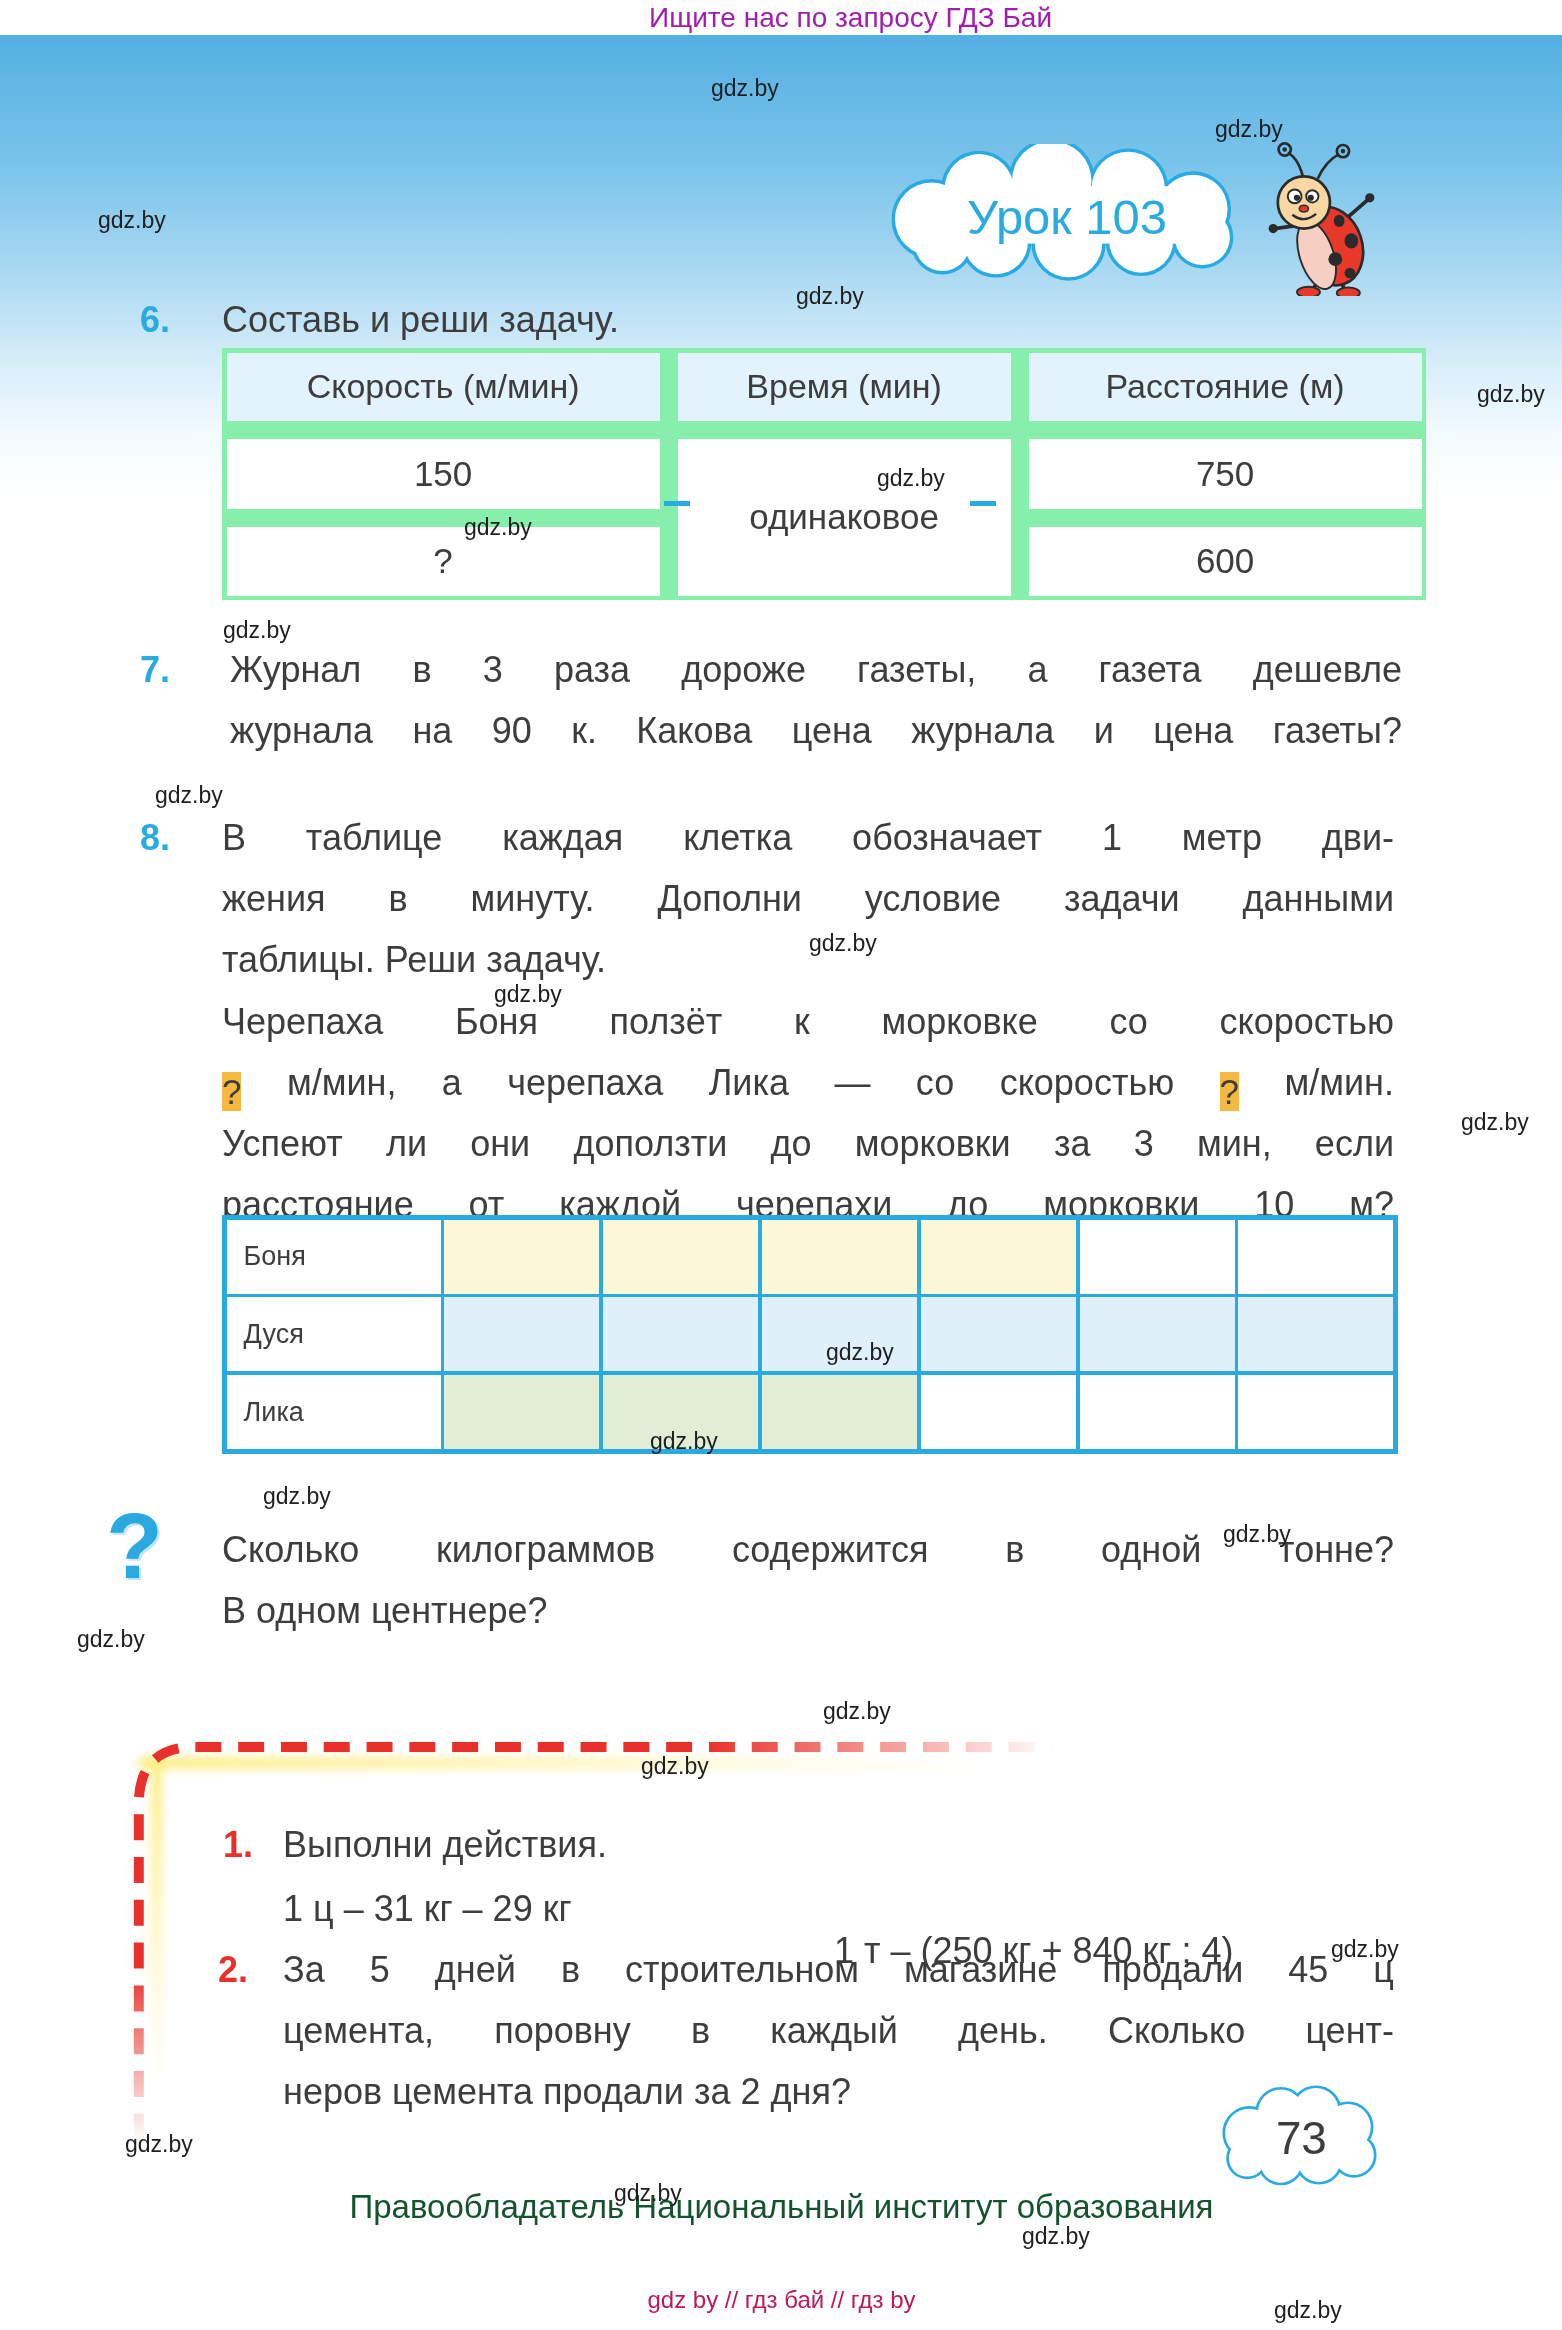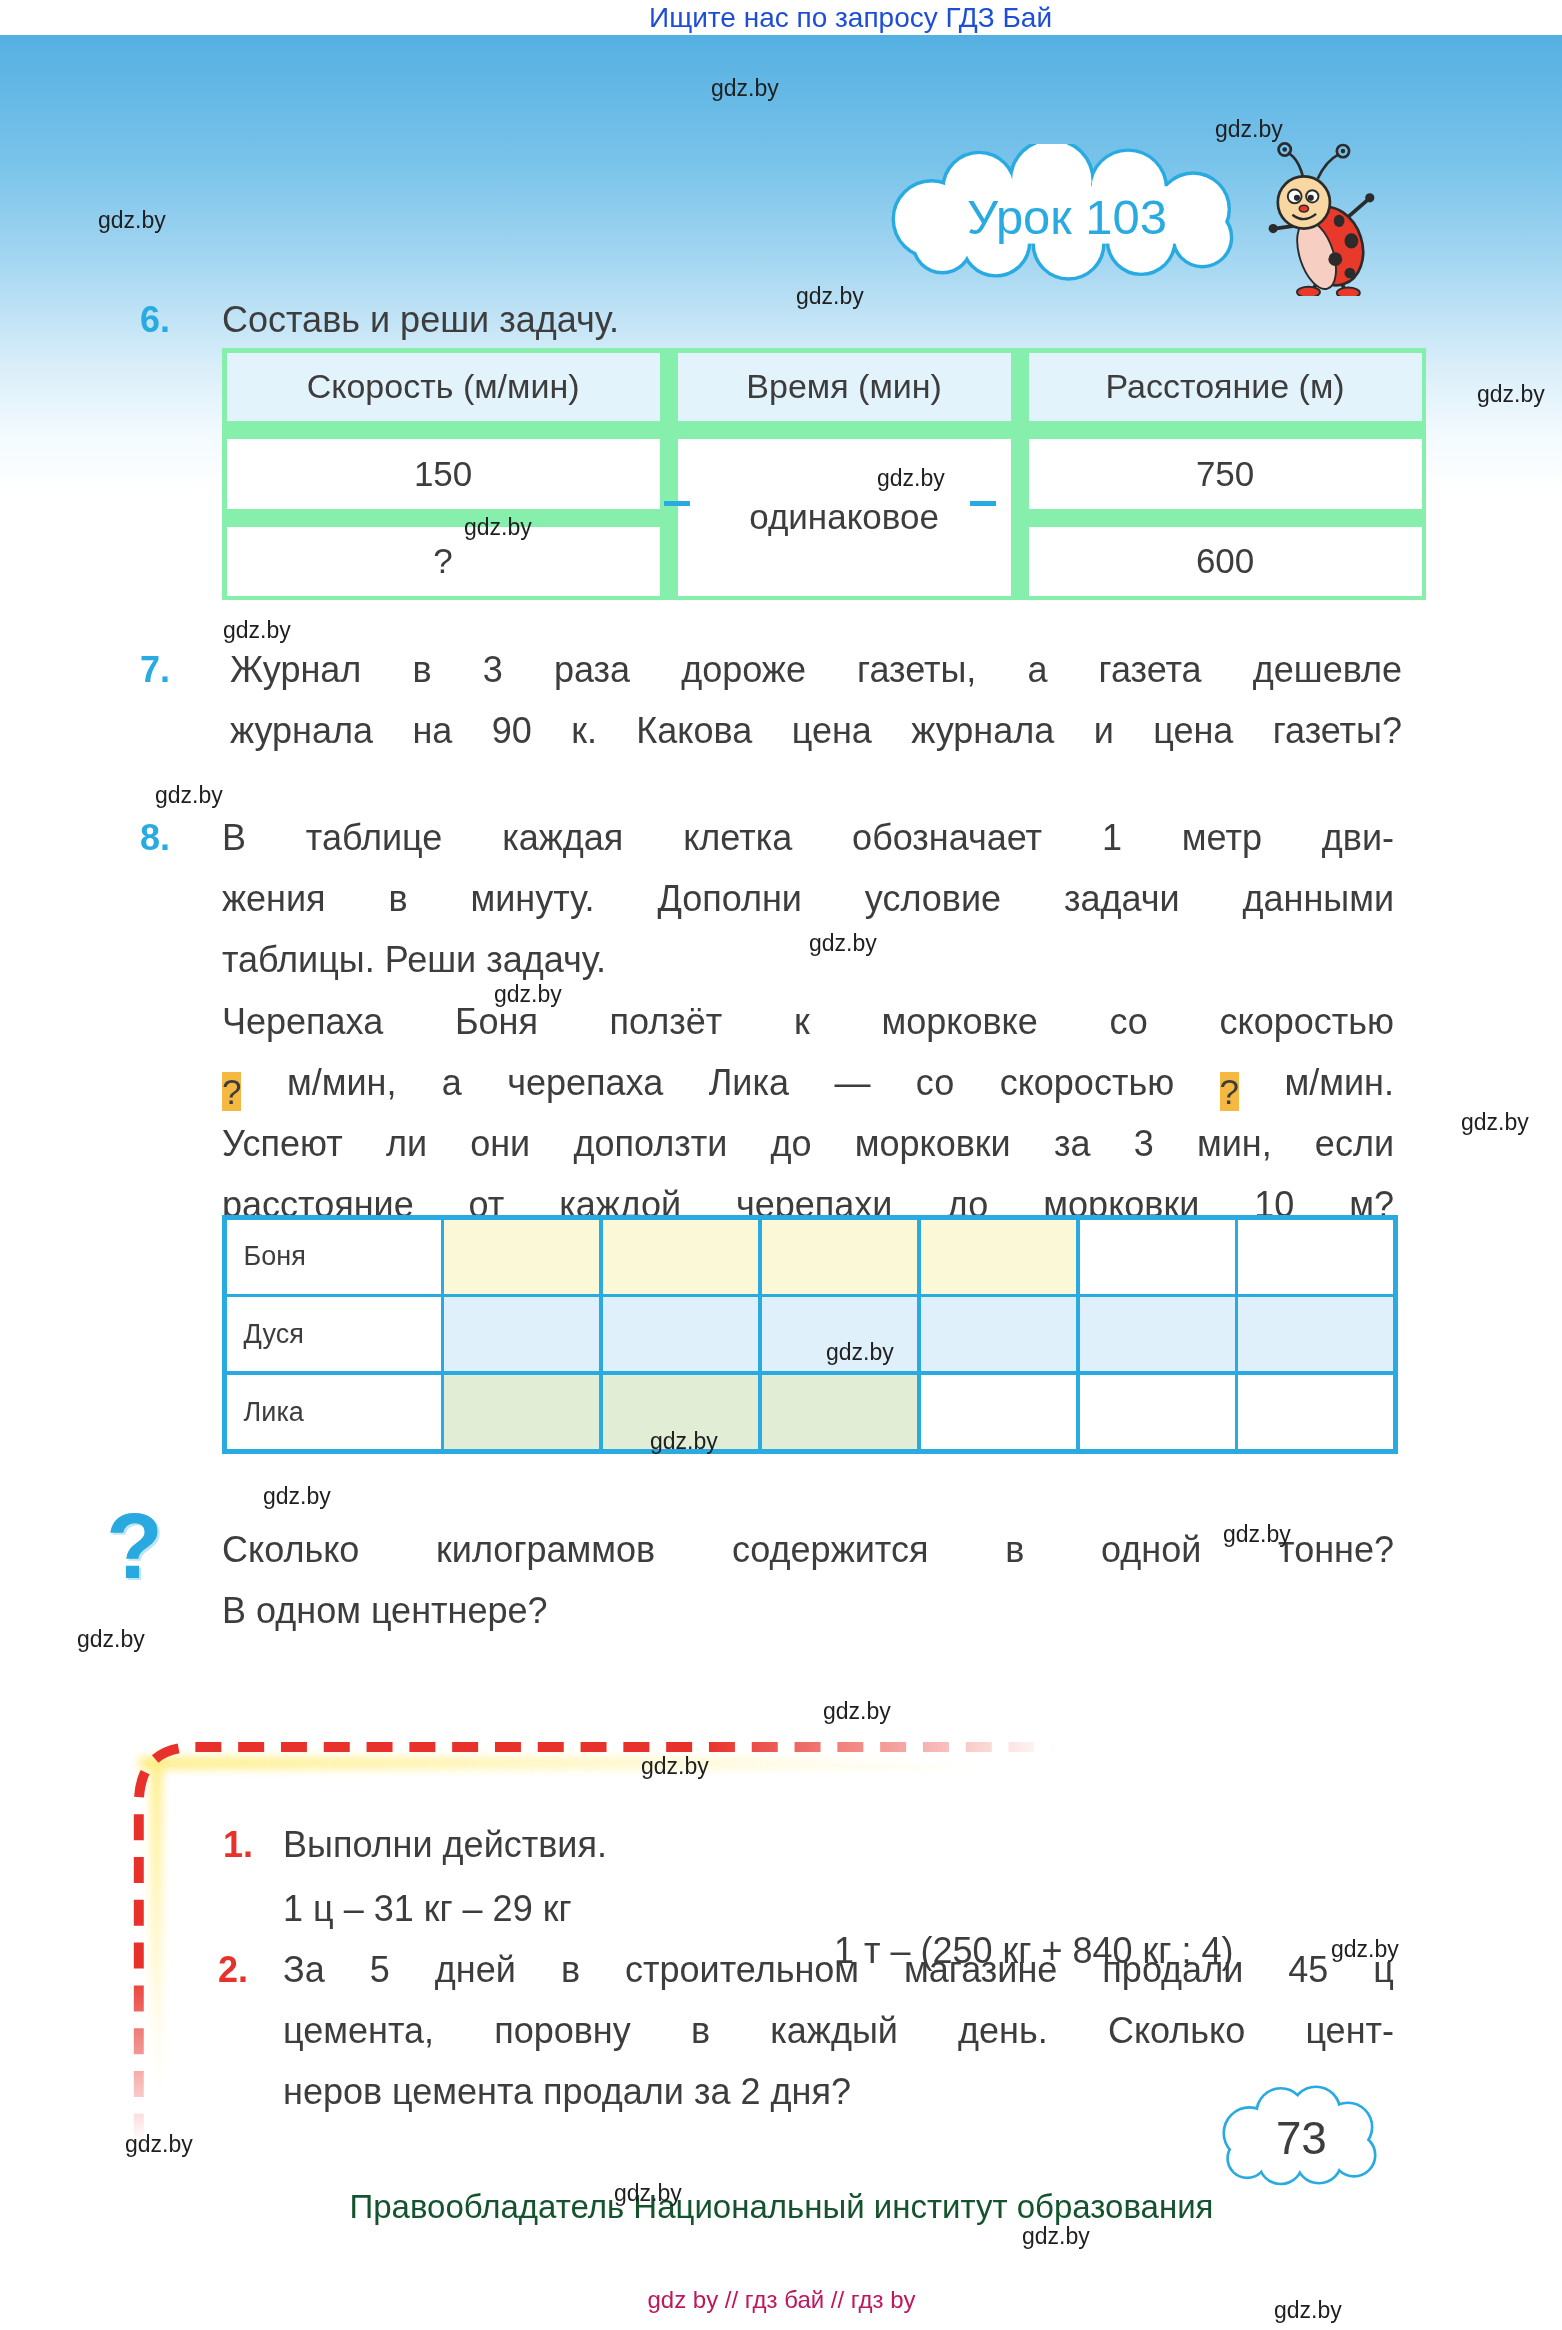--- a/index.html
+++ b/index.html
@@ -1,20 +1,20 @@
 <!DOCTYPE html>
 <html style="font-size:12.2px"><head>
 <meta charset="utf-8">
 <style>
   html,body{margin:0;padding:0;background:#fff;}
   #page{position:relative;width:1563px;height:2330px;background:#fff;overflow:hidden;
         font-family:"Liberation Sans", sans-serif;color:#3d3d3d;}
   .abs{position:absolute;}
   
-  #green-banner{top:1.5px;left:649px;font-size:28px;color:#1d4ed8;white-space:nowrap;}
+  #green-banner{top:1.5px;left:649px;font-size:28px;color:#a21caf;white-space:nowrap;}
   
   #sky{top:35px;left:0;width:1563px;height:459px;
        background:linear-gradient(180deg,#54b0e2 0%,#79c3ea 28%,#abd9f2 52%,#d9eef9 72%,#f4fbfe 88%,#ffffff 100%);}
   
   .wm{position:absolute;font-size:23px;color:#1f1f1f;white-space:nowrap;}
   
   .num-blue{color:#29abe2;font-weight:bold;font-size:36px;}
   .num-red{color:#e8312a;font-weight:bold;font-size:36px;}
   .line{height:61px;line-height:61px;font-size:36px;white-space:nowrap;}
   .para{position:absolute;width:1172px;}

